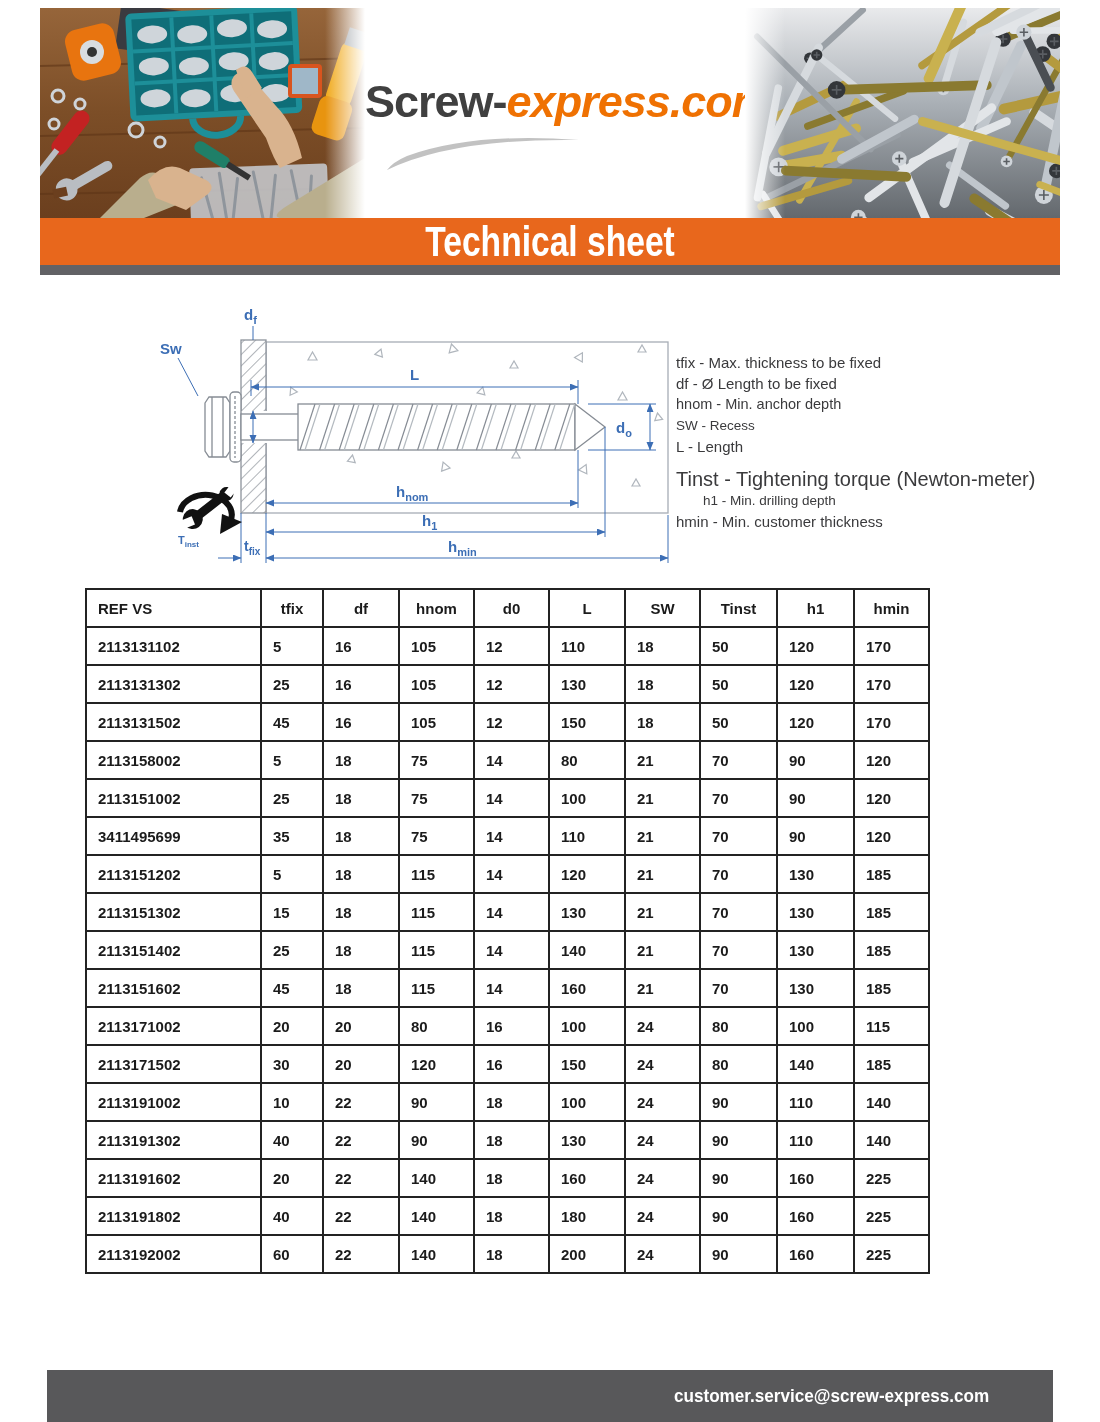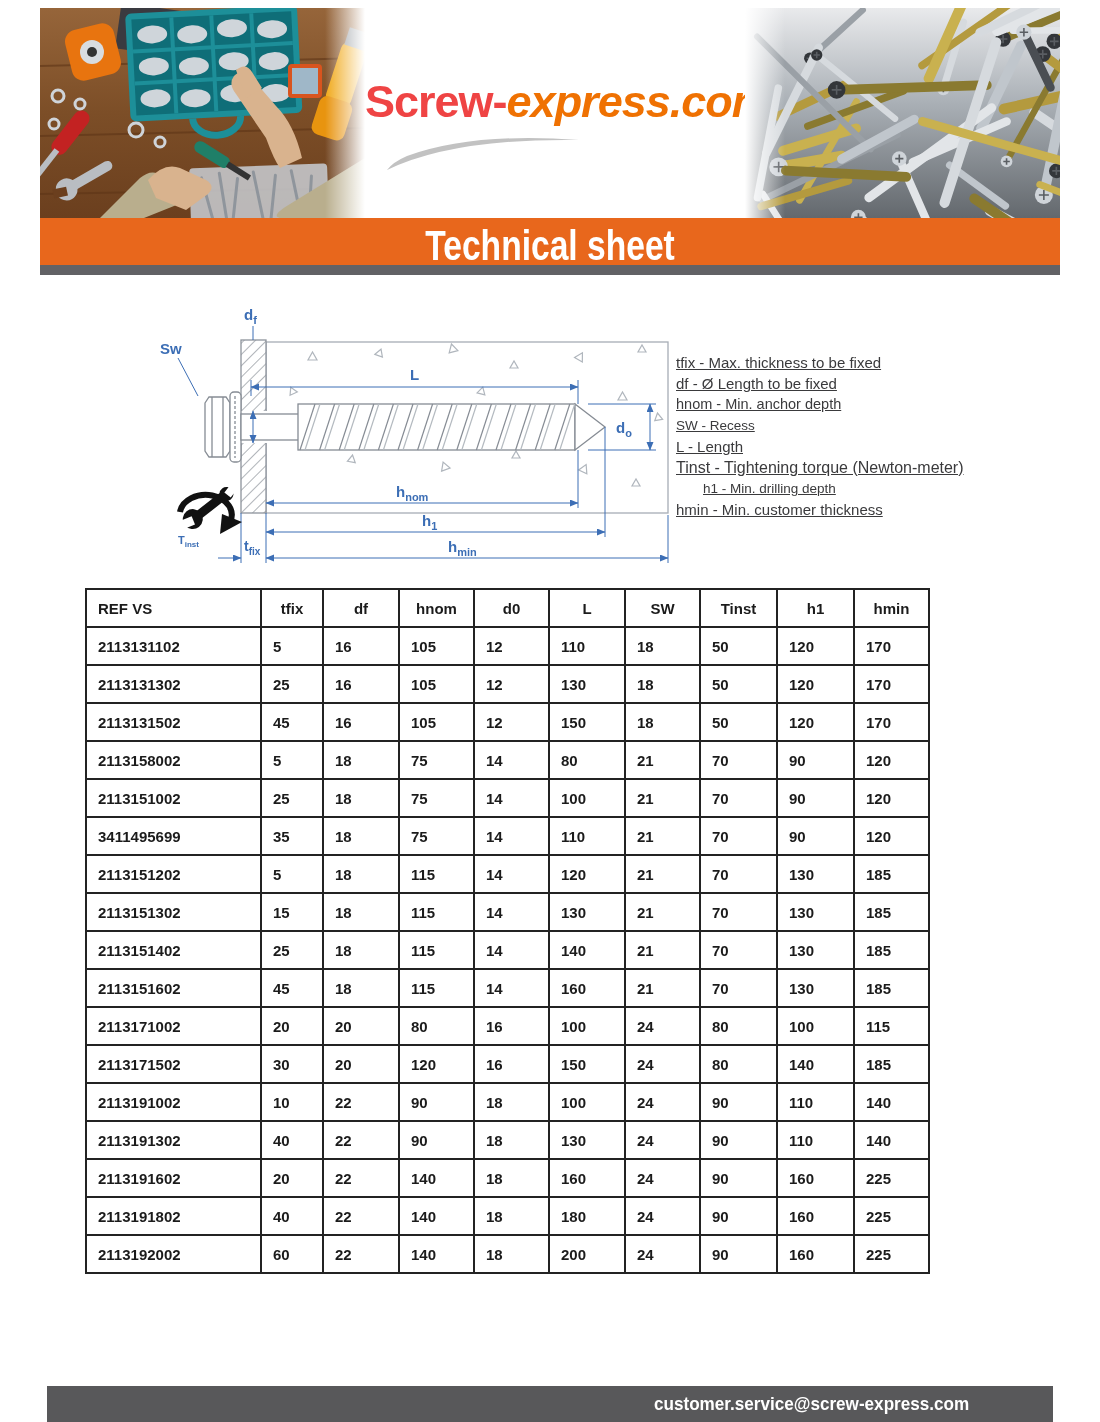--- a/index.html
+++ b/index.html
@@ -10,52 +10,52 @@
   
   .header { position:absolute; left:40px; top:8px; width:1020px; height:210px; display:flex; }
   .photo { height:210px; position:relative; overflow:hidden; }
   .photo-left { width:325px; }
   .photo-right { width:315px; }
   .logo-panel { width:380px; height:210px; background:#fff; position:relative; }
   .fade-r { position:absolute; right:0; top:0; bottom:0; width:40px; background:linear-gradient(to right, rgba(255,255,255,0), #fff); }
   .fade-l { position:absolute; left:0; top:0; bottom:0; width:40px; background:linear-gradient(to left, rgba(255,255,255,0), #fff); }
 
   .logo { position:absolute; top:68px; left:0; width:100%; text-align:center; font-size:45px; font-weight:bold; letter-spacing:-1px; white-space:nowrap; }
-  .logo .p1 { color:#ef4444;text-align:right; }
+  .logo .p1 { color:#404040;text-align:right; }
   .logo .p2 { color:#ef7102; font-style:italic; }
   .swoosh { position:absolute; top:122px; left:18px; }
 
   
-  .banner { position:absolute; left:40px; top:218px; width:1020px; height:56px; background:#e8671c; display:flex; align-items:center; justify-content:center; }
+  .banner { position:absolute; left:40px; top:218px; width:1020px; height:47px; background:#e8671c; display:flex; align-items:center; justify-content:center; }
   .banner-text { color:#fff; font-size:42px; font-weight:bold; transform:scaleX(0.80); letter-spacing:0px; }
   .gray-strip { position:absolute; left:40px; top:265px; width:1020px; height:10px; background:#626265; }
 
   
   .diagram { position:absolute; left:148px; top:300px; width:540px; height:282px; }
   .legend { position:absolute; left:676px; top:352px; width:360px; color:#3a3a3c; }
-  .legend .li { line-height:21px; white-space:nowrap;text-decoration:underline; }
+  .legend .li { line-height:21px; white-space:nowrap; }
   .lg0,.lg1,.lg4,.lg8 { font-size:15px; }
   .lg2 { font-size:14.5px; }
   .lg3 { font-size:12.5px; }
   .lg5 { font-size:13.5px; }
-  .lg6 { font-size:16px; }
+  .lg6 { font-size:20px;margin-top:12px; }
   .lg7 { font-size:13.5px;margin-left:27px; }
 
   
   .spec-table { position:absolute; left:85px; top:588px; border-collapse:collapse; table-layout:fixed; }
   .spec-table th, .spec-table td {
     border:2px solid #232323; height:38px; font-size:15px; font-weight:bold;
     color:#1b1b1b; text-align:left; padding:0 0 0 11px; vertical-align:middle;
     font-family:"Liberation Sans", sans-serif; white-space:nowrap; overflow:hidden;
   }
   .spec-table th.c { text-align:center; padding:0; }
 
   
-  .footer { position:absolute; left:47px; bottom:0; width:1006px; height:36px; background:#58585a;
-    display:flex; align-items:center; justify-content:flex-end; padding-right:84px; }
+  .footer { position:absolute; left:47px; bottom:0; width:1006px; height:52px; background:#58585a;
+    display:flex; align-items:center; justify-content:flex-end; padding-right:64px; }
   .footer-text { color:#fff; font-size:19px; font-weight:bold; transform:scaleX(0.9); transform-origin:right center; white-space:nowrap; }
 
   svg text { font-family:"Liberation Sans", sans-serif; }
 </style>
 </head>
 <body>
 
 <div class="page">
 
   <div class="header">

